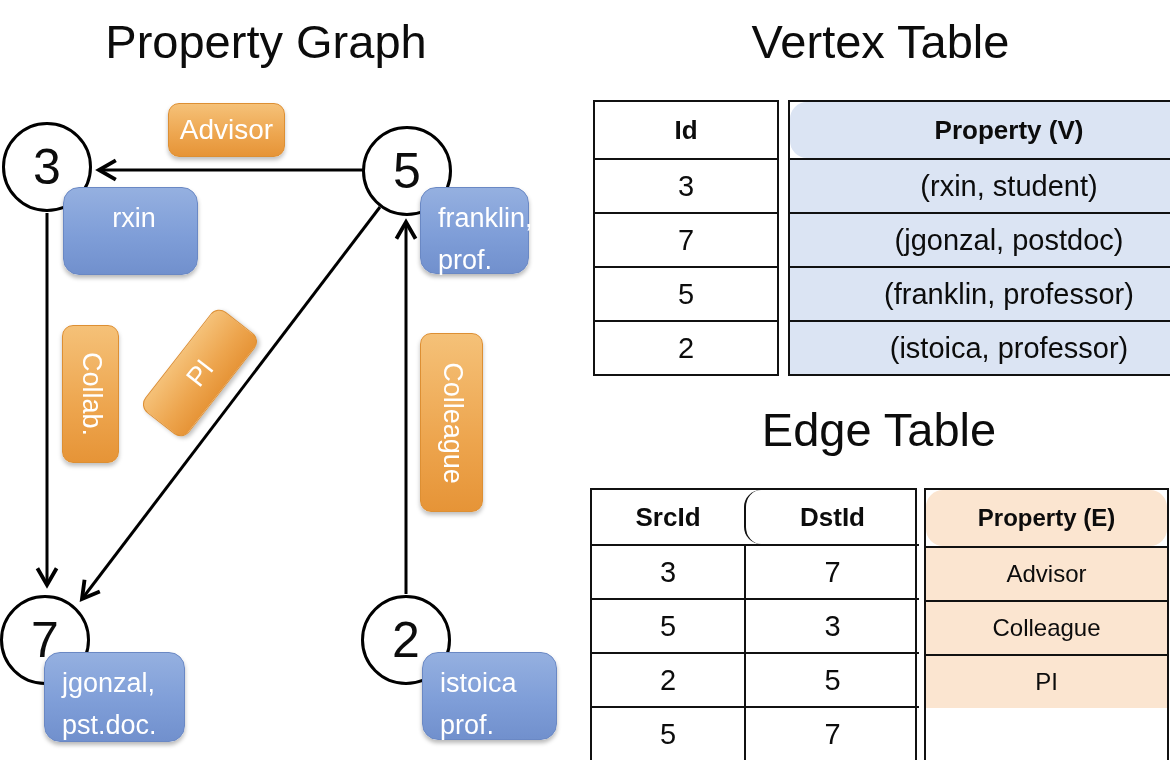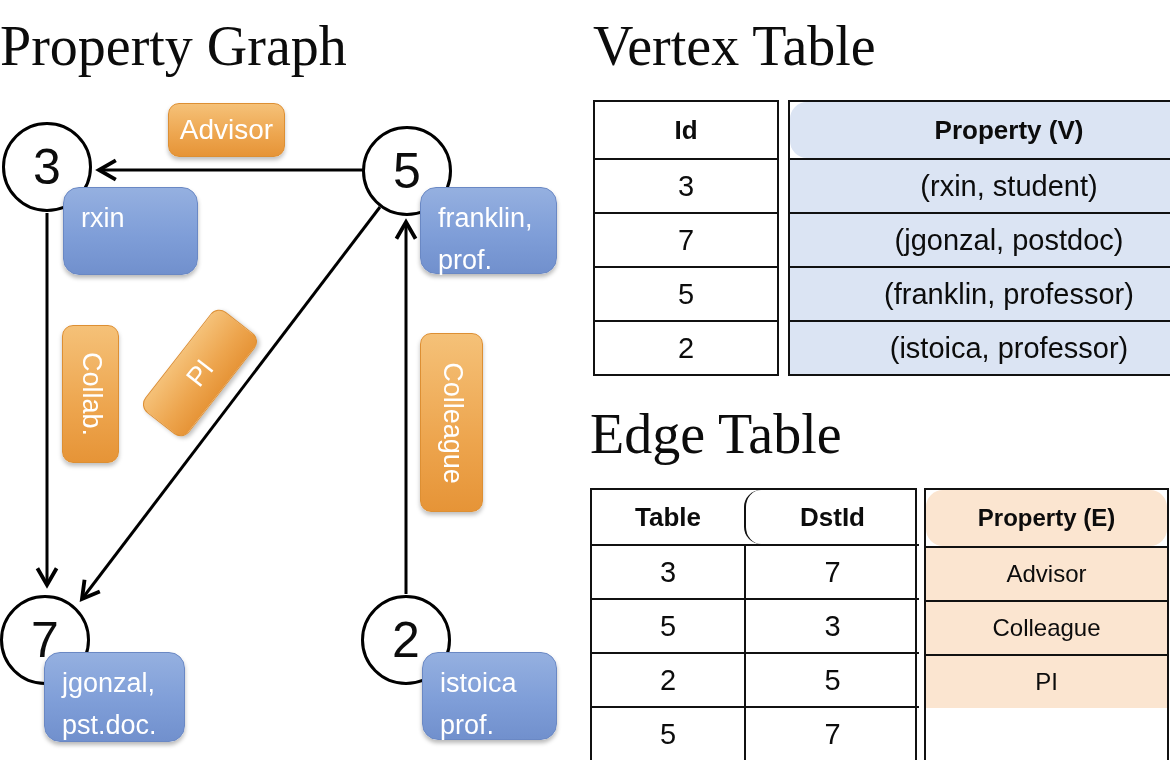--- a/index.html
+++ b/index.html
@@ -9,26 +9,26 @@
   .canvas {
     position: relative;
     width: 1170px;
     height: 760px;
     background: #fff;
     overflow: hidden;
   }
 
   .title {
     position: absolute;
-    font-size: 56px;
+    text-align: center;
+    font-size: 47px;
     font-weight: 300;
     color: #0c0c0c;
     letter-spacing: 0px;
     white-space: nowrap;
-    font-family: Liberation Serif, serif;
   }
   #graph-title   { left: 0;     top: 14px;  width: 532px; }
   #vertex-title  { left: 593px; top: 14px;  width: 575px; }
   #edge-title    { left: 590px; top: 402px; width: 578px; }
 
   
   svg.edges {
     position: absolute; left: 0; top: 0;
     width: 1170px; height: 760px;
     z-index: 1; pointer-events: none;
@@ -56,22 +56,22 @@
     z-index: 3;
     border-radius: 16px;
     background: linear-gradient(180deg, #95b0e0 0%, var(--vertex-label-fill, #7f9ed8) 55%, #7190cd 100%);
     border: 1.5px solid #6a88c4;
     box-shadow: 0 3px 4px rgba(0,0,0,0.28);
     color: #fff;
     font-size: 27px;
     padding: 9px 10px 0 17px;
     line-height: 42px;
   }
-  #box-rxin     { left: 63px;  top: 187px; width: 135px; height: 88px; }
-  #box-franklin { left: 420px; top: 187px; width: 137px; height: 87px; }
+  #box-rxin     { left: 63px;  top: 187px; width: 135px; height: 88px; text-align: center; }
+  #box-franklin { left: 420px; top: 187px; width: 109px; height: 87px; }
   #box-jgonzal  { left: 44px;  top: 652px; width: 141px; height: 90px; }
   #box-istoica  { left: 422px; top: 652px; width: 135px; height: 88px; }
 
   
   .ebox {
     position: absolute;
     z-index: 3;
     border-radius: 11px;
     background: linear-gradient(180deg, #f5c178 0%, var(--edge-label-fill, #eda54e) 60%, #e69437 100%);
     border: 1px solid #dd8f33;
@@ -192,21 +192,21 @@
       <div class="cell head">Property (V)</div>
       <div class="cell">(rxin, student)</div>
       <div class="cell">(jgonzal, postdoc)</div>
       <div class="cell">(franklin, professor)</div>
       <div class="cell">(istoica, professor)</div>
     </div>
   </div>
 
   <div class="tbl" id="edge-table">
     <div class="stable" id="et-srcdst">
-      <div class="cell head">Table</div>
+      <div class="cell head">SrcId</div>
       <div class="cell head">DstId</div>
       <div class="cell">3</div>
       <div class="cell">7</div>
       <div class="cell">5</div>
       <div class="cell">3</div>
       <div class="cell">2</div>
       <div class="cell">5</div>
       <div class="cell">5</div>
       <div class="cell">7</div>
     </div>

